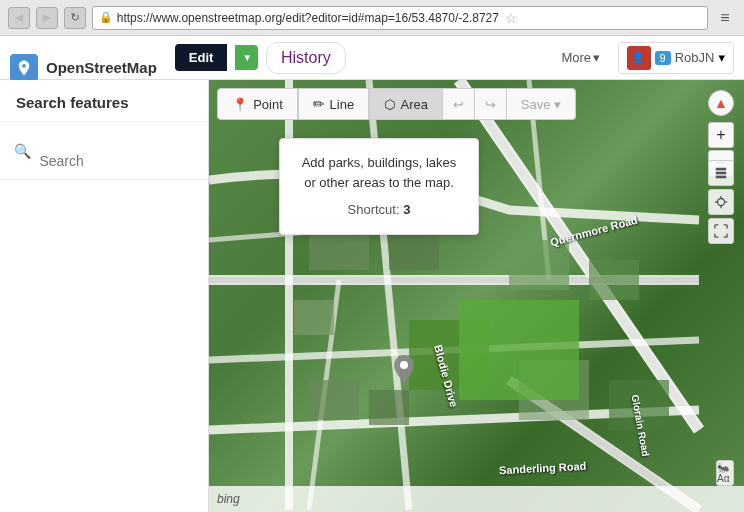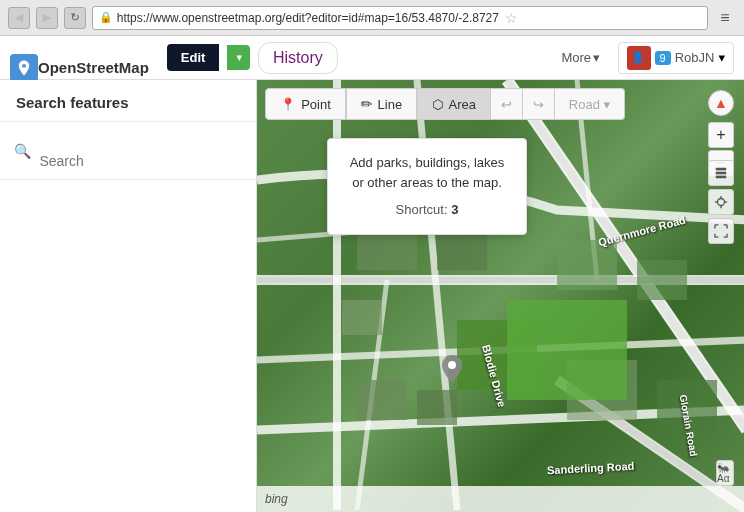--- a/index.html
+++ b/index.html
@@ -44,21 +44,21 @@
     .app-header {
       height: 44px;
       background: #fff;
       border-bottom: 1px solid #ddd;
       display: flex;
       align-items: center;
       padding: 0 10px;
       gap: 8px;
     }
     .osm-logo {
-      display: flex; align-items: center; gap: 0;
+      display: flex; align-items: center; gap: 8px;
       font-size: 15px; font-weight: bold; color: #333;
       margin-right: 10px;
       margin-top: 20px;
     }
     .osm-logo .logo-icon {
       width: 28px; height: 28px;
       background: #4a90d9;
       border-radius: 4px;
       display: flex; align-items: center; justify-content: center;
       color: white; font-size: 14px;
@@ -135,21 +135,21 @@
     .user-name { color: #555; font-size: 13px; }
 
     
     .main-content {
       display: flex;
       height: calc(512px - 36px - 44px);
     }
 
     
     .sidebar {
-      width: 257px;
+      width: 209px;
       background: #fff;
       border-right: 1px solid #ddd;
       flex-shrink: 0;
     }
     .sidebar-title {
       font-size: 15px;
       font-weight: bold;
       color: #333;
       padding: 14px 16px 10px;
       border-bottom: 1px solid #eee;
@@ -490,21 +490,21 @@
       <button class="tool-btn area-active">
         <span>⬡</span>
         <span>Area</span>
       </button>
       <button class="tool-btn-undo">
         <span>↩</span>
       </button>
       <button class="tool-btn-redo">
         <span>↪</span>
       </button>
-      <button class="tool-btn-save">Road ▾</button>
+      <button class="tool-btn-save">Save ▾</button>
     </div>
 
     <div class="map-tooltip">
       <div>Add parks, buildings, lakes or other areas to the map.</div>
       <div class="tooltip-shortcut">
         <span>Shortcut:</span>
         <strong>3</strong>
       </div>
     </div>
 

